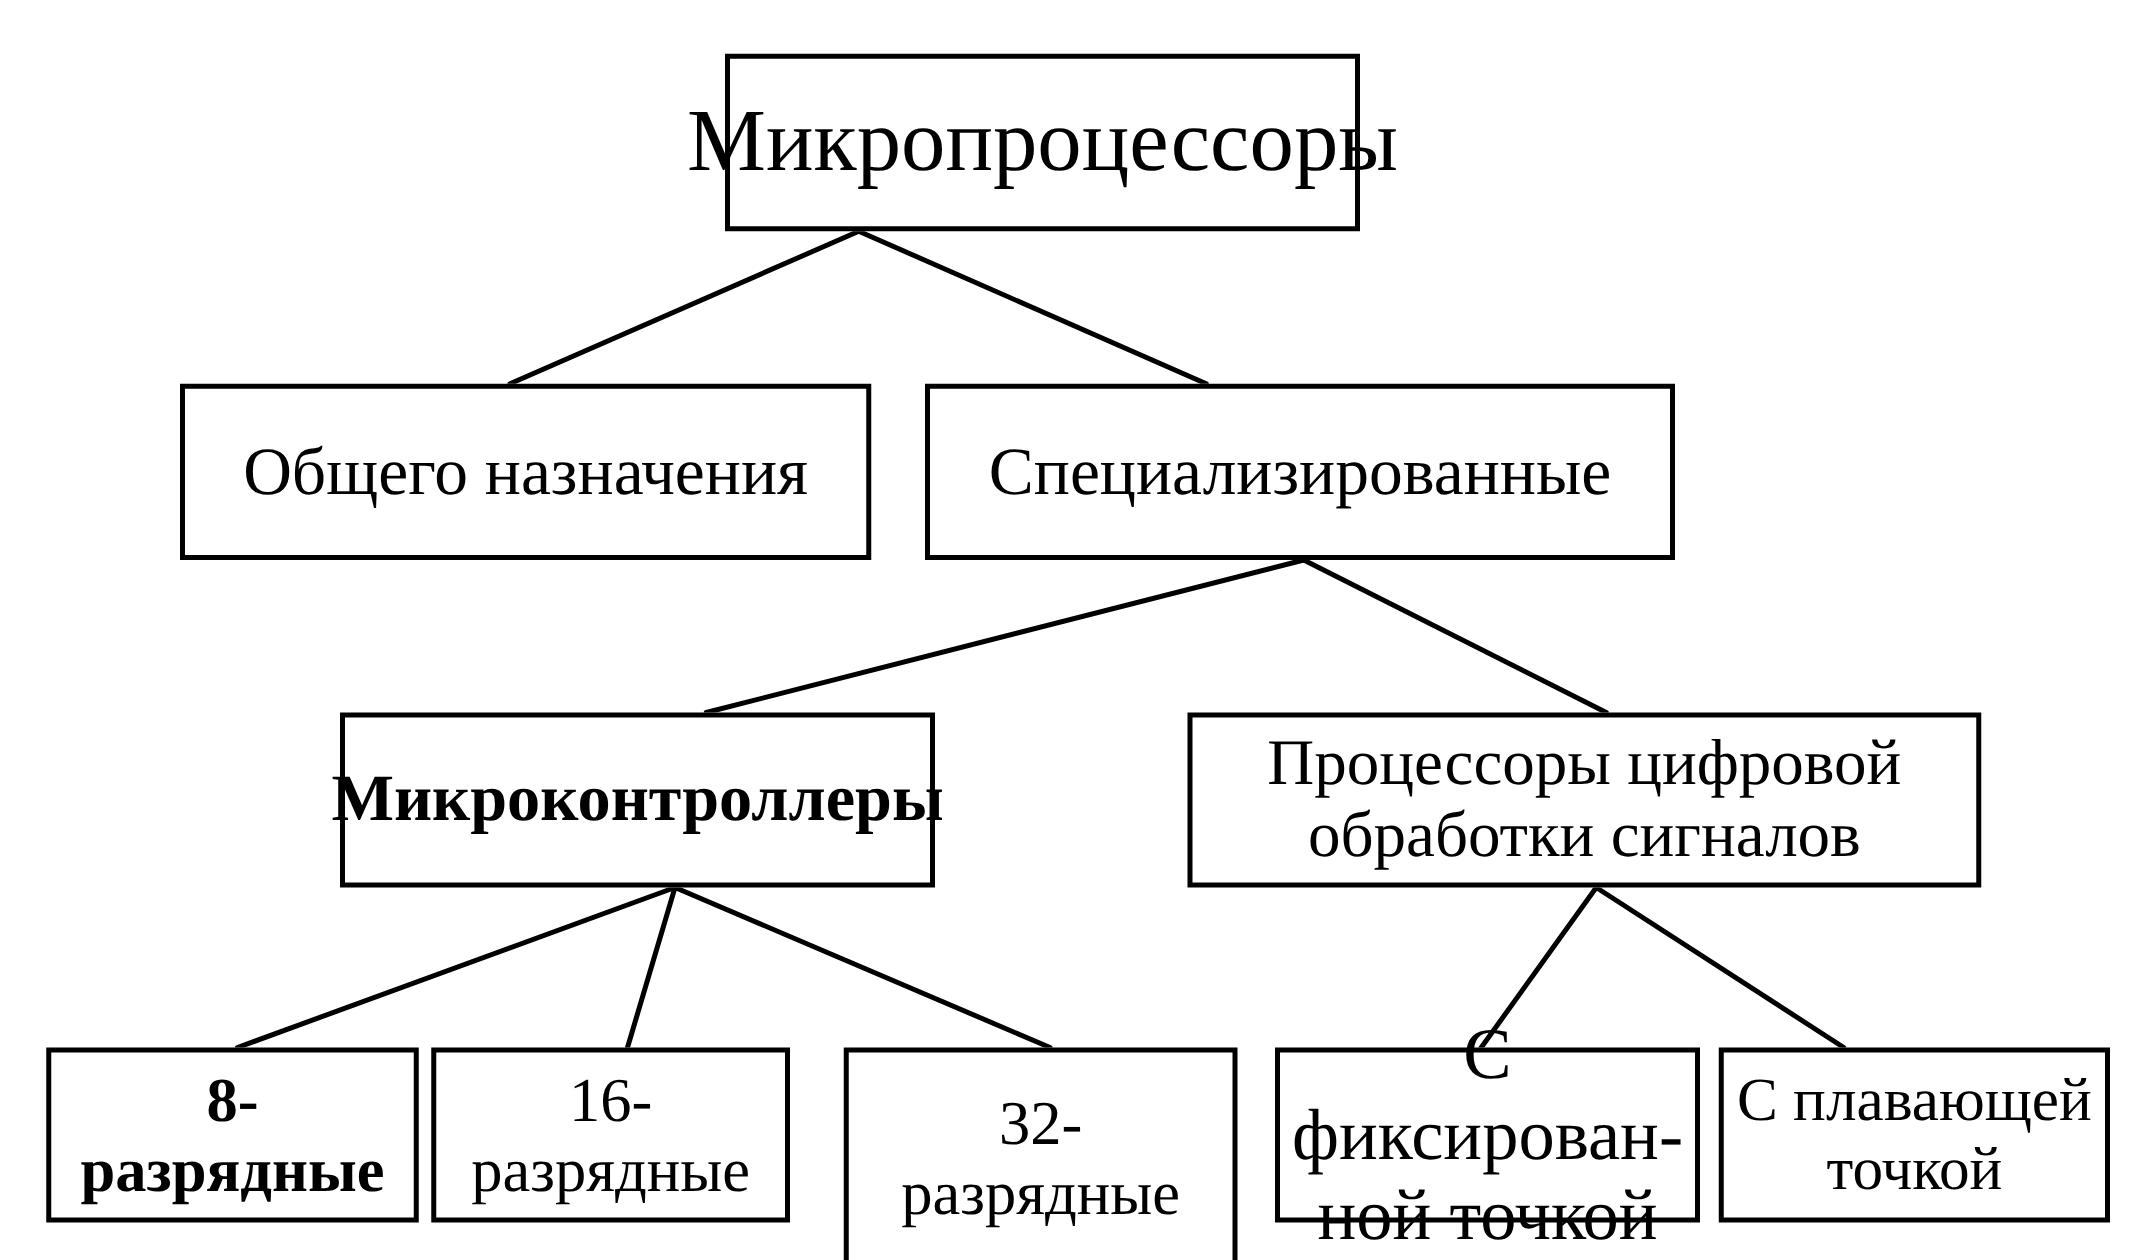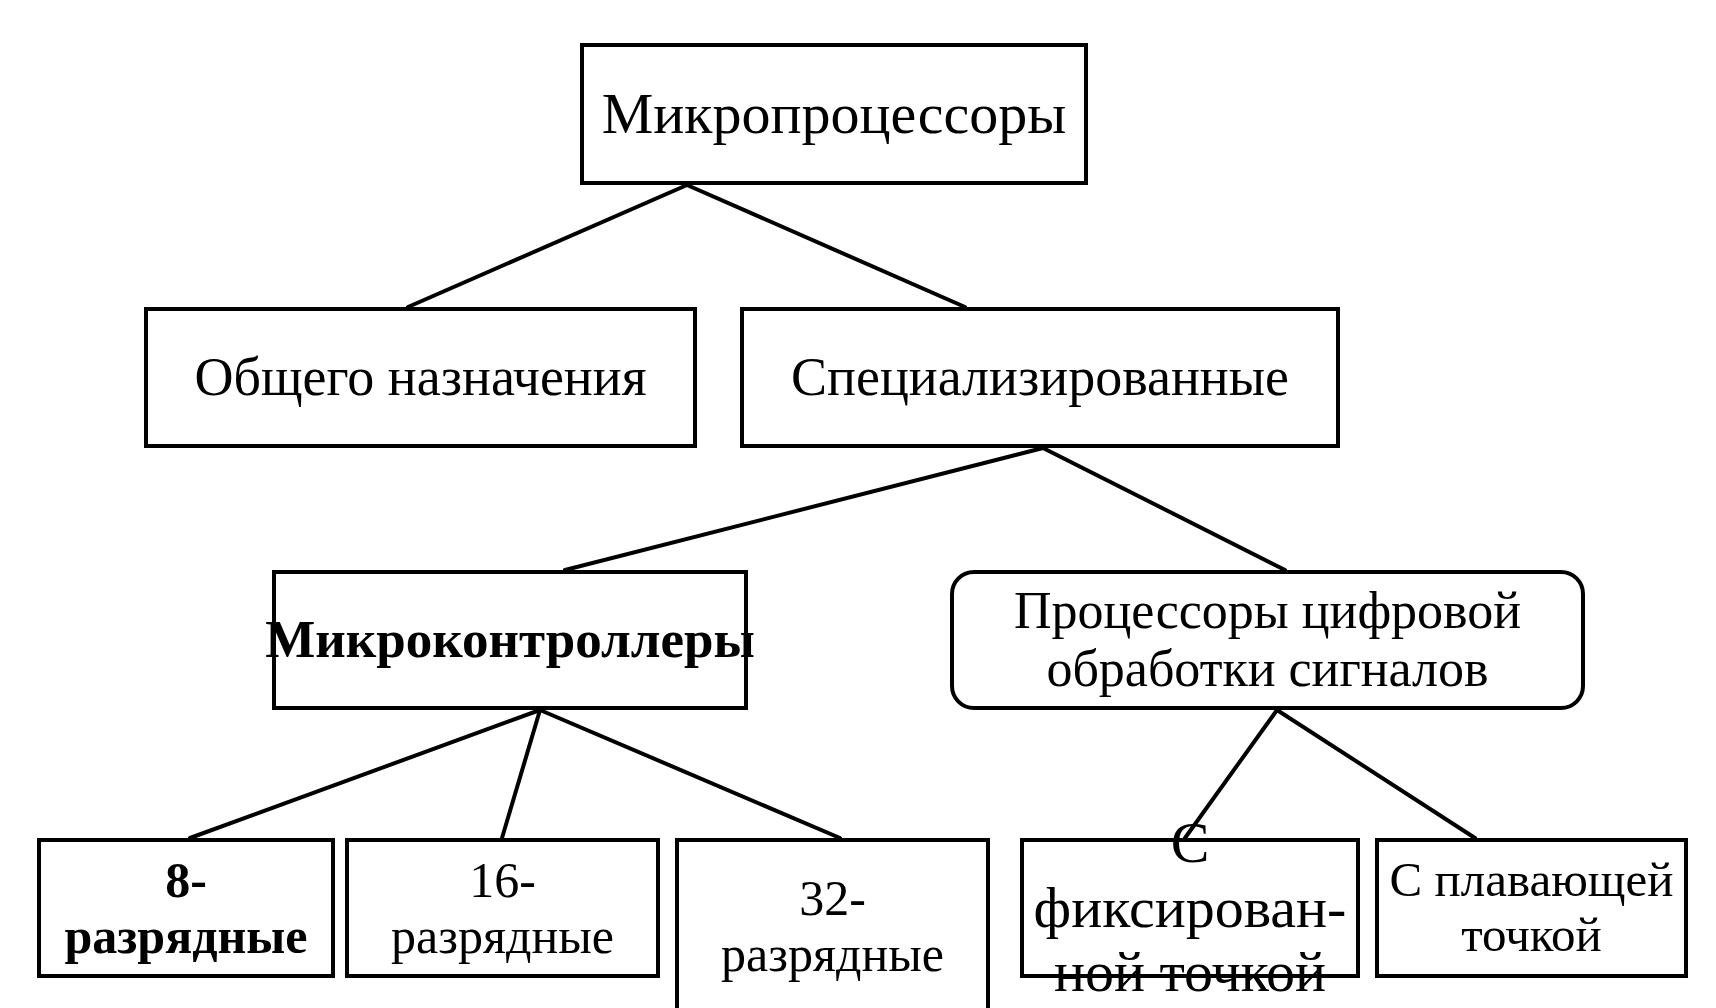--- a/index.html
+++ b/index.html
@@ -37,35 +37,35 @@
     z-index: 2;
   }
   .node .label {
     display: block;
     line-height: 1.12;
     white-space: pre-line;
     padding: 0 10px;
   }
   
   #node-root        { left: 580px;  top: 43px;  width: 508px; height: 142px; }
-  #node-root .label        { font-size: 58px; }
+  #node-root .label        { font-size: 71px; }
   
   #node-general     { left: 144px;  top: 307px; width: 553px; height: 141px; }
   #node-general .label     { font-size: 54px; }
   #node-special     { left: 740px;  top: 307px; width: 600px; height: 141px; }
   #node-special .label     { font-size: 54px; }
   
   #node-mcu         { left: 272px;  top: 570px; width: 476px; height: 140px; font-weight: bold; }
   #node-mcu .label         { font-size: 53px; }
-  #node-dsp         { left: 950px;  top: 570px; width: 635px; height: 140px; border-radius: 24px; }
+  #node-dsp         { left: 950px;  top: 570px; width: 635px; height: 140px; }
   #node-dsp .label         { font-size: 52px; }
   
   #node-bit8        { left: 37px;   top: 838px; width: 298px; height: 140px; font-weight: bold; }
   #node-bit8 .label        { font-size: 50px; }
-  #node-bit16       { left: 345px;  top: 838px; width: 315px; height: 140px; }
+  #node-bit16       { left: 345px;  top: 838px; width: 287px; height: 140px; }
   #node-bit16 .label       { font-size: 50px; }
   #node-bit32       { left: 675px;  top: 838px; width: 315px; height: 176px; }
   #node-bit32 .label       { font-size: 50px; }
   #node-fixed       { left: 1020px; top: 838px; width: 340px; height: 140px; }
   #node-fixed .label       { font-size: 58px; }
   #node-float       { left: 1375px; top: 838px; width: 313px; height: 140px; }
   #node-float .label       { font-size: 49px; }
 </style>
 </head>
 <body>

